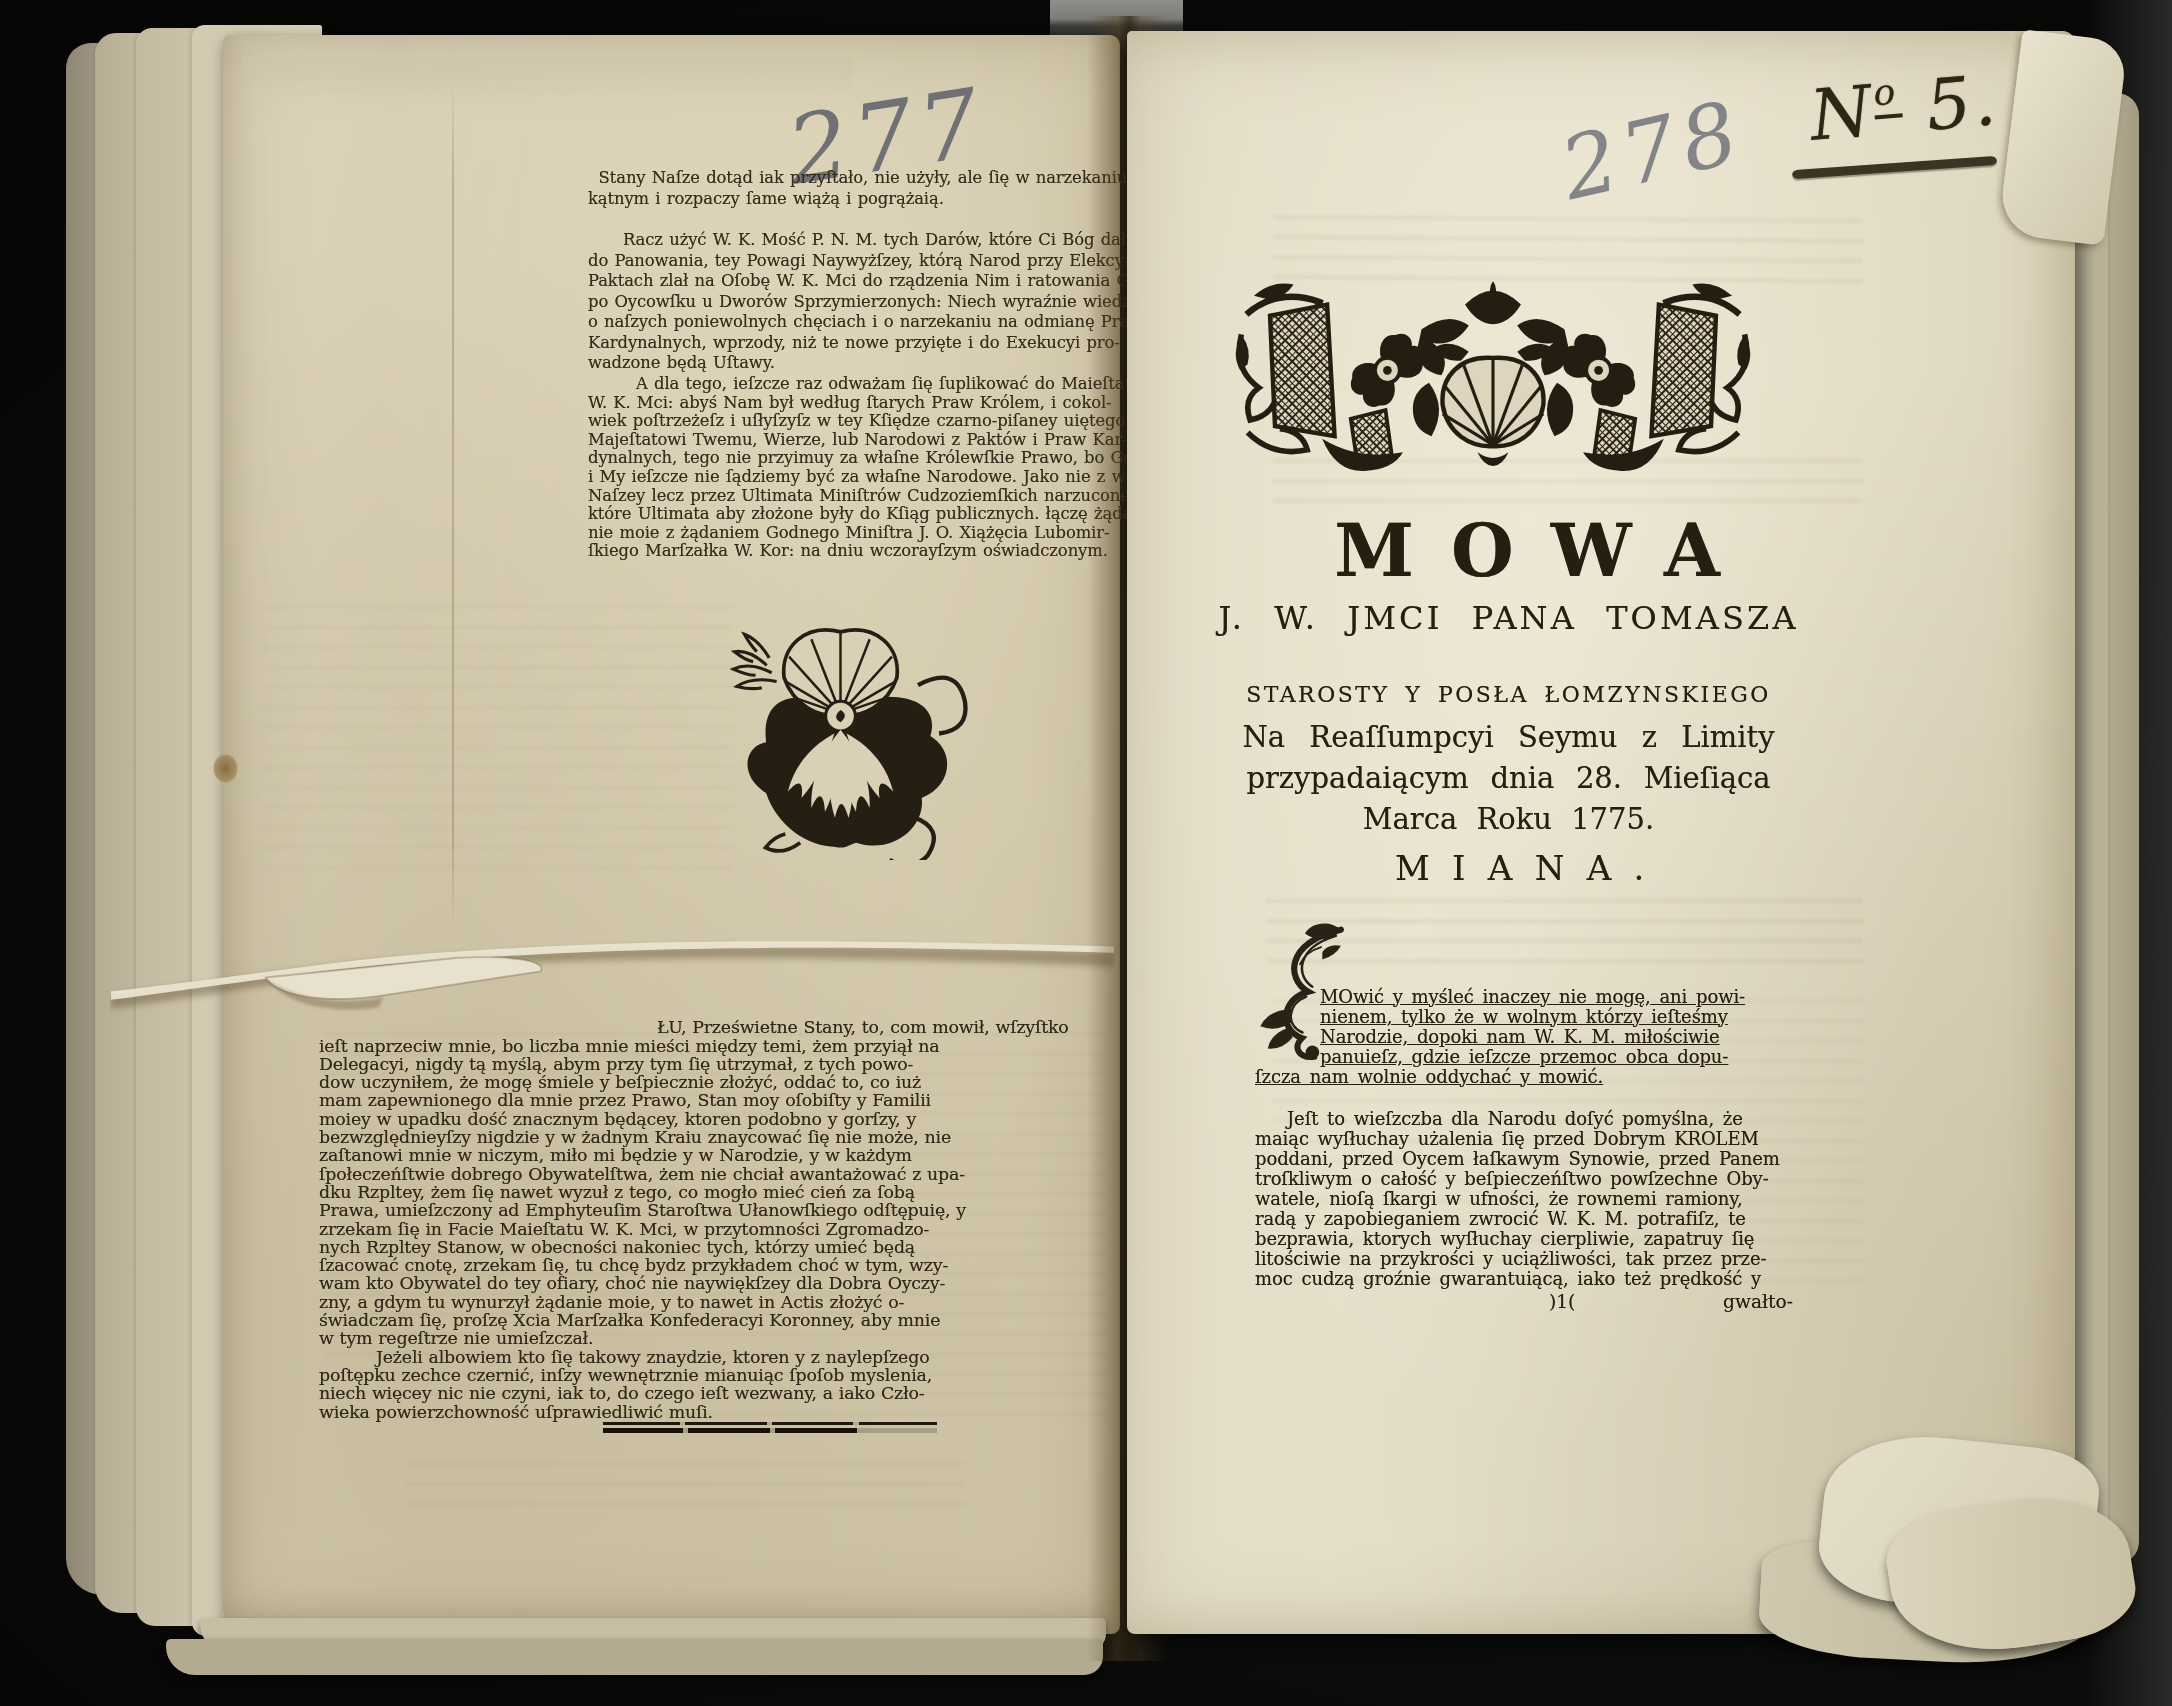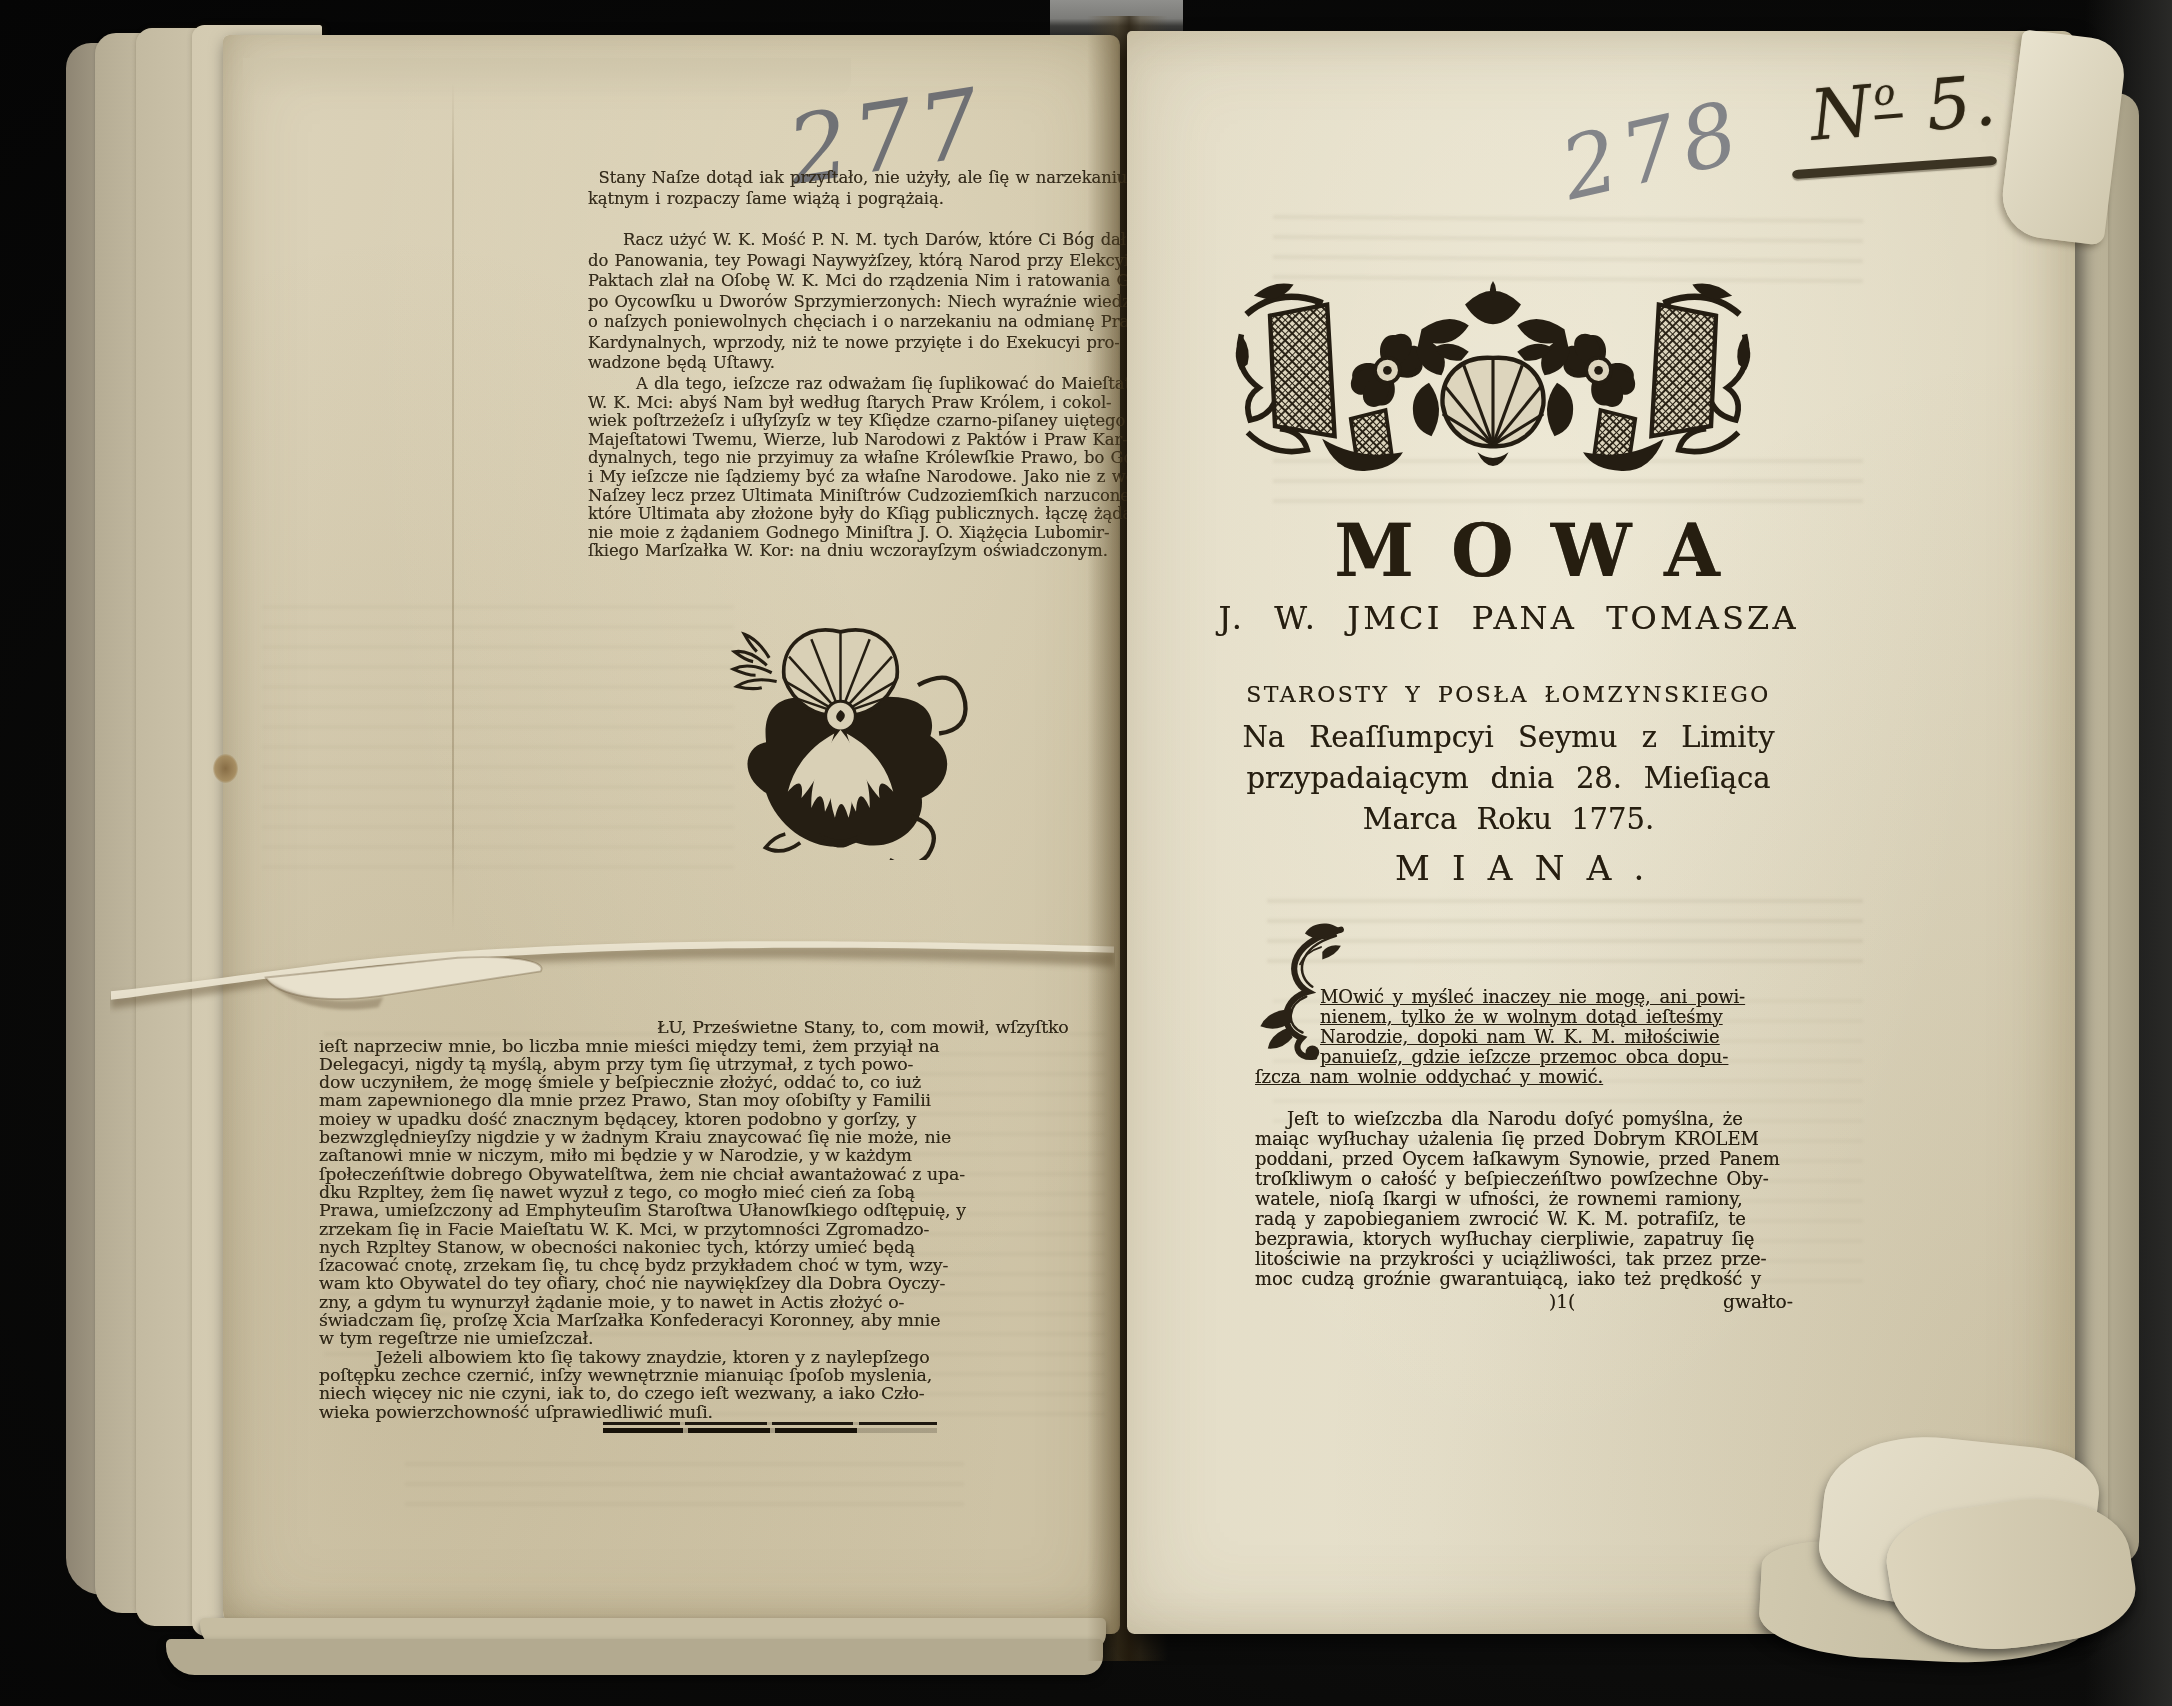--- a/index.html
+++ b/index.html
@@ -343,21 +343,21 @@
         <path d="M150,12 C132,-4 102,0 92,18 C110,32 140,30 150,12 Z"></path>
         <path d="M70,140 q-38,2 -50,28 q26,10 50,-6 z"></path>
         <path d="M66,170 q-30,10 -34,34 q24,2 40,-18 z"></path>
         <circle cx="104" cy="210" r="11"></circle>
         <path d="M120,60 q22,-6 30,-22 q-20,-4 -30,10 z"></path>
       </g>
     </svg>
 
     <div class="abs rp-ink rp-par rp-par1">
         <div class="line">MOwić y myśleć inaczey nie mogę, ani powi-</div>
-        <div class="line">nienem, tylko że w wolnym dotąd ieſteśmy</div>
+        <div class="line">nienem, tylko że w wolnym którzy ieſteśmy</div>
         <div class="line">Narodzie, dopoki nam W. K. M. miłościwie</div>
         <div class="line">panuieſz, gdzie ieſzcze przemoc obca dopu-</div>
         <div class="line">ſzcza nam wolnie oddychać y mowić.</div>
       </div>
     <div class="abs rp-ink rp-par rp-par2">
         <div class="line">Jeſt to wieſzczba dla Narodu doſyć pomyślna, że</div>
         <div class="line">maiąc wyſłuchay użalenia ſię przed Dobrym KROLEM</div>
         <div class="line">poddani, przed Oycem łaſkawym Synowie, przed Panem</div>
         <div class="line">troſkliwym o całość y beſpieczeńſtwo powſzechne Oby-</div>
         <div class="line">watele, nioſą ſkargi w ufności, że rownemi ramiony,</div>

